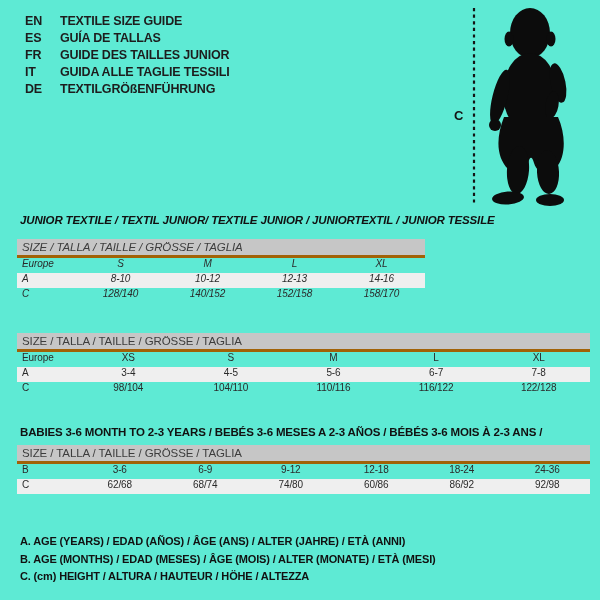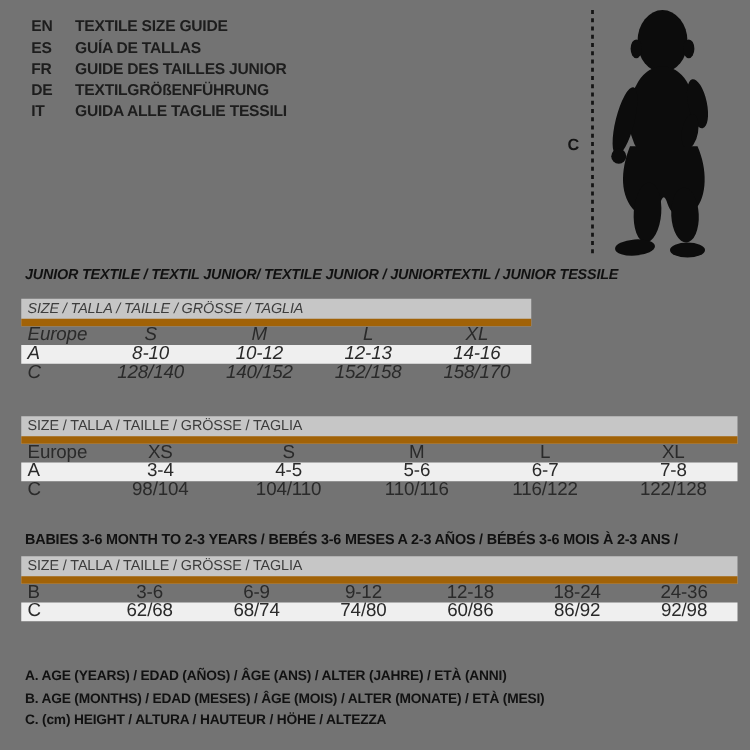--- a/index.html
+++ b/index.html
@@ -1,42 +1,42 @@
 <!DOCTYPE html>
 <html><head>
 <meta charset="utf-8">
 <style>
   html,body{margin:0;padding:0;background:#ffffff;}
   .page{
-    position:relative;width:600px;height:600px;background:#737373;overflow:hidden;
+    position:relative;width:600px;height:600px;background:#5eead4;overflow:hidden;
     font-family:"Liberation Sans",sans-serif;color:#1d1d1d;
   }
   
   .lang-block{position:absolute;left:25px;top:13px;}
   .lang-row{display:flex;font-weight:bold;font-size:12.5px;line-height:17px;letter-spacing:-0.2px;}
   .lang-code{width:35px;}
   
   .figure{position:absolute;left:440px;top:2px;width:160px;height:208px;}
   .figure svg{display:block;}
   
   .sec{position:absolute;left:17px;}
   .sec1{top:213px;width:408px;font-style:italic;}
   .sec2{top:320px;width:573px;}
   .sec3{top:424px;width:573px;}
   .tbl-heading{font-weight:bold;font-size:11.5px;line-height:14px;letter-spacing:-0.15px;padding-left:3px;color:#111;white-space:nowrap;}
   .sec3 .tbl-heading{line-height:16px;white-space:normal;}
   .hsub{font-size:8px;position:relative;top:2px;}
   .size-bar{
-    height:16px;line-height:16px;background:#c6c6c6;border-bottom:6px solid #a16207;
+    height:16px;line-height:16px;background:#c6c6c6;border-bottom:3px solid #a16207;
     padding-left:5px;font-size:11.5px;color:#3d3d3d;letter-spacing:-0.1px;
   }
   .sec1 .size-bar{margin-top:12px;}
   .sec2 .size-bar{margin-top:13px;}
   .sec3 .size-bar{margin-top:5px;}
-  .t-row{display:flex;height:15px;align-items:flex-end;font-size:15px;color:#2a2a2a;letter-spacing:-0.1px;}
+  .t-row{display:flex;height:15px;align-items:flex-start;font-size:10px;color:#2a2a2a;letter-spacing:-0.1px;}
   .t-row.shaded{background:#efefef;}
   .t-label{width:55px;padding-left:5px;}
   .t-cell{flex:1;text-align:center;}
   
   .footnotes{position:absolute;left:20px;top:533px;font-weight:bold;font-size:11px;line-height:17.5px;letter-spacing:-0.15px;color:#111;}
 </style>
 </head>
 <body>
 
 <div class="page">
@@ -48,26 +48,26 @@
     </div>
     <div class="lang-row">
       <span class="lang-code">ES</span>
       <span class="lang-label">GUÍA DE TALLAS</span>
     </div>
     <div class="lang-row">
       <span class="lang-code">FR</span>
       <span class="lang-label">GUIDE DES TAILLES JUNIOR</span>
     </div>
     <div class="lang-row">
+      <span class="lang-code">IT</span>
+      <span class="lang-label">GUIDA ALLE TAGLIE TESSILI</span>
+    </div>
+    <div class="lang-row">
       <span class="lang-code">DE</span>
       <span class="lang-label">TEXTILGRÖßENFÜHRUNG</span>
-    </div>
-    <div class="lang-row">
-      <span class="lang-code">IT</span>
-      <span class="lang-label">GUIDA ALLE TAGLIE TESSILI</span>
     </div>
   </div>
 
   <div class="figure">
     <svg width="160" height="208" viewBox="0 0 160 208" xmlns="http://www.w3.org/2000/svg">
       <g>
         <line x1="34" y1="6" x2="34" y2="204" stroke="#141414" stroke-width="2.2" stroke-dasharray="3.2 3.4"></line>
       </g>
       <text x="14" y="118" font-family="Liberation Sans, sans-serif" font-size="13" font-weight="bold" fill="#141414">C</text>
       <g fill="#0c0c0c" transform="translate(48,3)">

